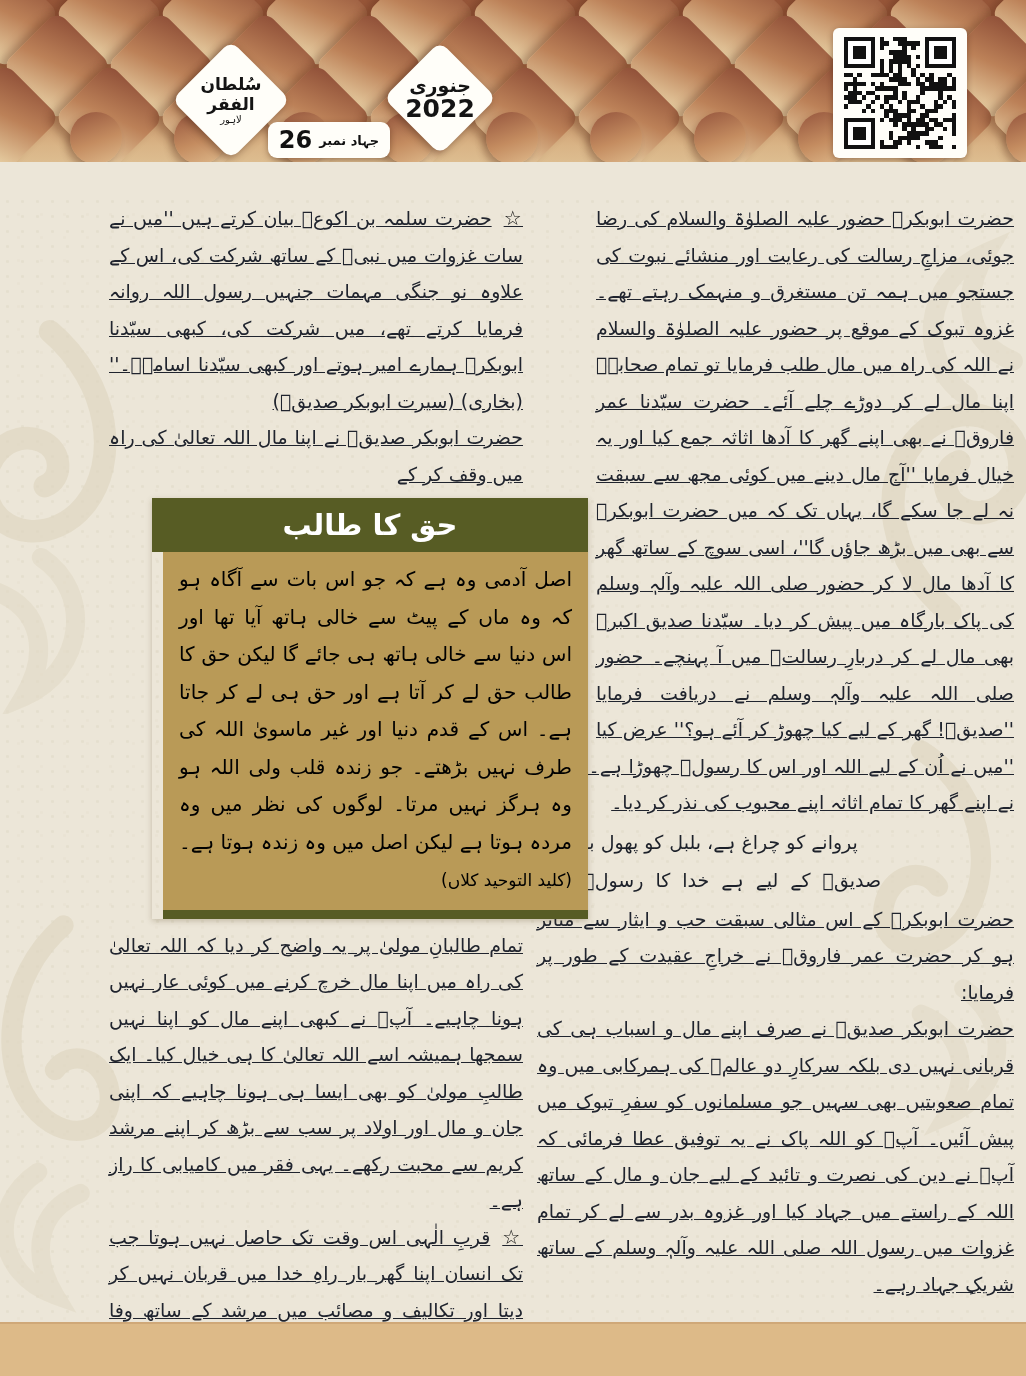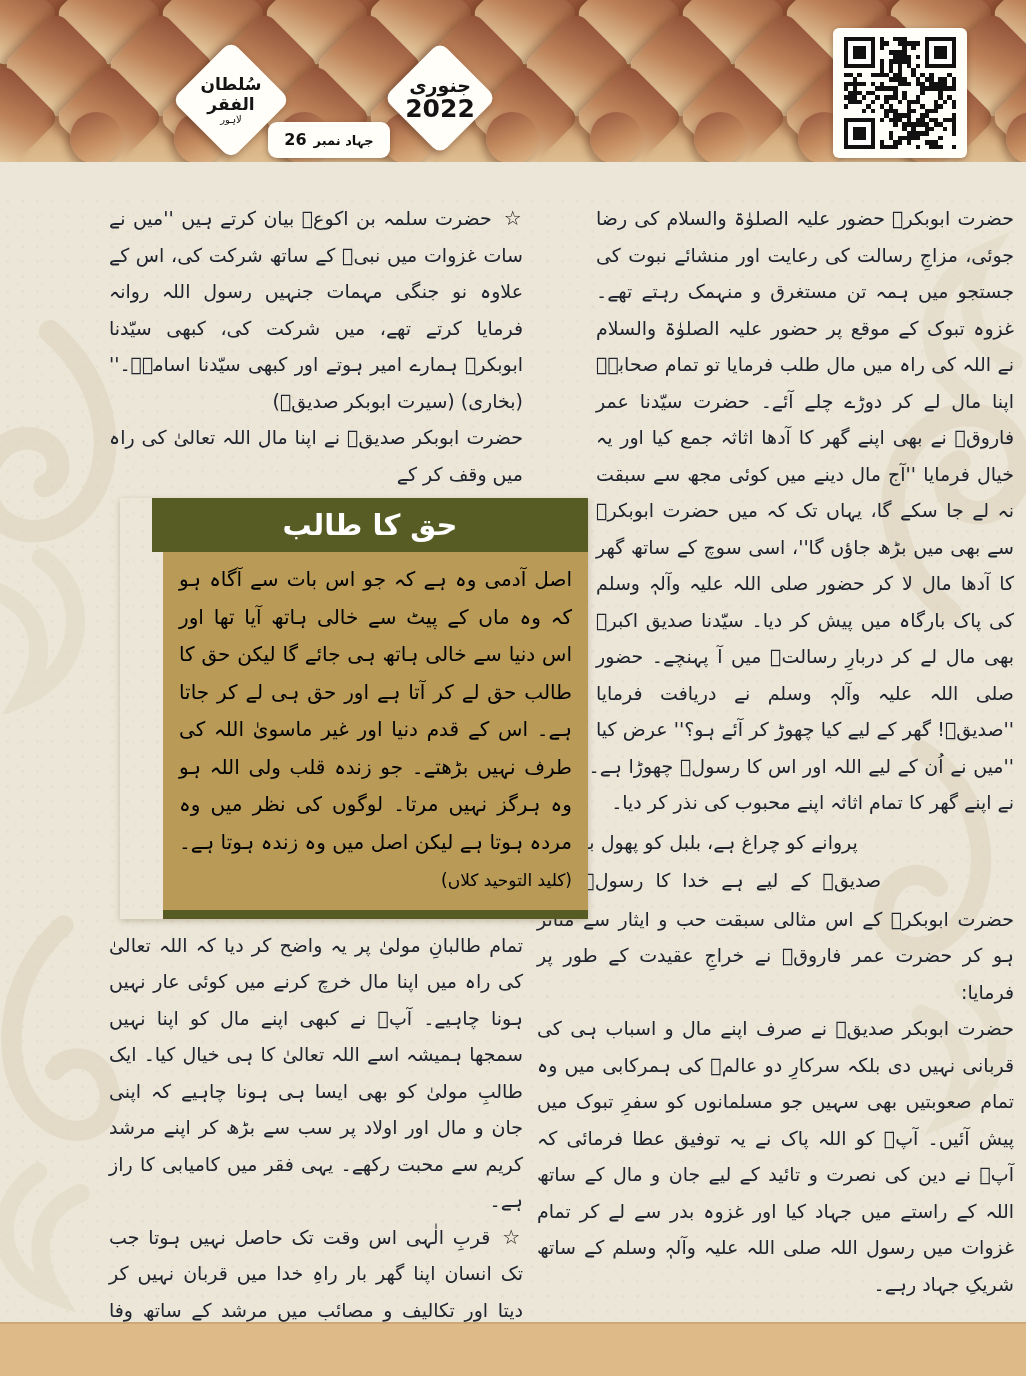--- a/index.html
+++ b/index.html
@@ -22,21 +22,21 @@
   .logo-d{left:189px;top:58px;width:84px;height:84px;}
   .logo-title{font-size:17px;font-weight:bold;line-height:20px;}
   .logo-sub{font-size:10px;line-height:12px;}
   .date-d{left:400px;top:58px;width:80px;height:80px;}
   .date-month{font-size:19px;font-weight:bold;line-height:22px;}
   .date-year{font-size:25px;font-weight:bold;line-height:26px;}
   .page-pill{position:absolute;left:268px;top:122px;width:122px;height:36px;background:#fffef9;
     border-radius:9px;box-shadow:0 2px 6px rgba(60,25,10,.4);display:flex;align-items:center;
     justify-content:center;gap:7px;direction:rtl;color:#111;}
   .pill-label{font-size:13px;font-weight:bold;}
-  .pill-num{font-size:16px;font-weight:bold;line-height:24px;}
+  .pill-num{font-size:24px;font-weight:bold;line-height:24px;}
   .qr-box{position:absolute;left:833px;top:28px;width:134px;height:130px;background:#fffef9;
     border-radius:6px;box-shadow:0 2px 6px rgba(60,25,10,.4);display:flex;align-items:center;justify-content:center;}
 
   
   .urlbar{position:absolute;left:0;top:162px;width:1026px;height:32px;background:#e8e8ec;
     border-bottom:1px solid #d8d4c8;}
   .url{position:absolute;top:4px;font-family:"DejaVu Sans Mono","Liberation Mono",monospace;
     font-weight:bold;font-size:16px;letter-spacing:.5px;color:#a87a2e;cursor:pointer;}
   .url1{left:95px;} .url2{left:450px;}
 
@@ -45,27 +45,27 @@
     background-color:#ece6d8;
     background-image:radial-gradient(rgba(201,190,163,.18) 1.2px,transparent 1.8px),
                      radial-gradient(rgba(214,204,180,.14) 1.2px,transparent 1.8px);
     background-size:15px 15px,23px 23px;background-position:0 0,7px 9px;}
   .fl{position:absolute;opacity:.6;pointer-events:none;}
 
   .col{position:absolute;top:6px;direction:rtl;text-align:justify;color:#20242e;
     font-size:19px;line-height:36.5px;}
   .col-left{left:109px;width:414px;}
   .col-right{left:537px;width:477px;}
-  .para{margin:0;}
+  .para{margin:0;text-decoration:underline;}
   .star{font-size:20px;margin-left:12px;color:#111;}
   .intrude{float:left;width:59px;height:307px;margin-top:225px;}
 
   
   .hl-box{width:436px;margin:6px -65px 8px 43px;position:relative;z-index:2;
-    box-shadow:0 2px 6px rgba(80,60,20,.25);padding-left:32px;}
+    box-shadow:0 2px 6px rgba(80,60,20,.25);}
   .hl-head{height:54px;background:#575c24;color:#fff;font-size:29px;font-weight:bold;
     display:flex;align-items:center;justify-content:center;letter-spacing:1px;}
   .hl-body{background:#b99a57;color:#000000;font-size:20px;line-height:37.5px;
     padding:9px 16px 10px;text-align:justify;border-bottom:9px solid #575c24;margin-left:11px;}
   .hl-cite{font-size:17px;}
 
   
   .couplet{width:345px;margin:2px 130px 2px 2px;text-align:center;line-height:38px;color:#1c2029;}
   .sp{word-spacing:6px;}
 

